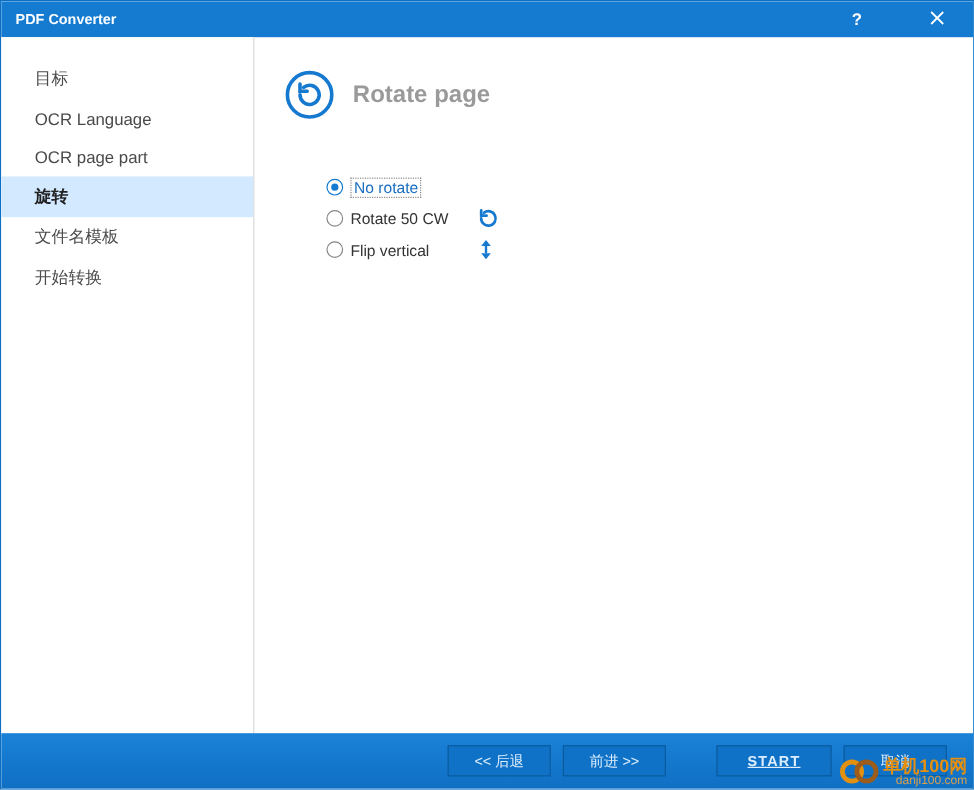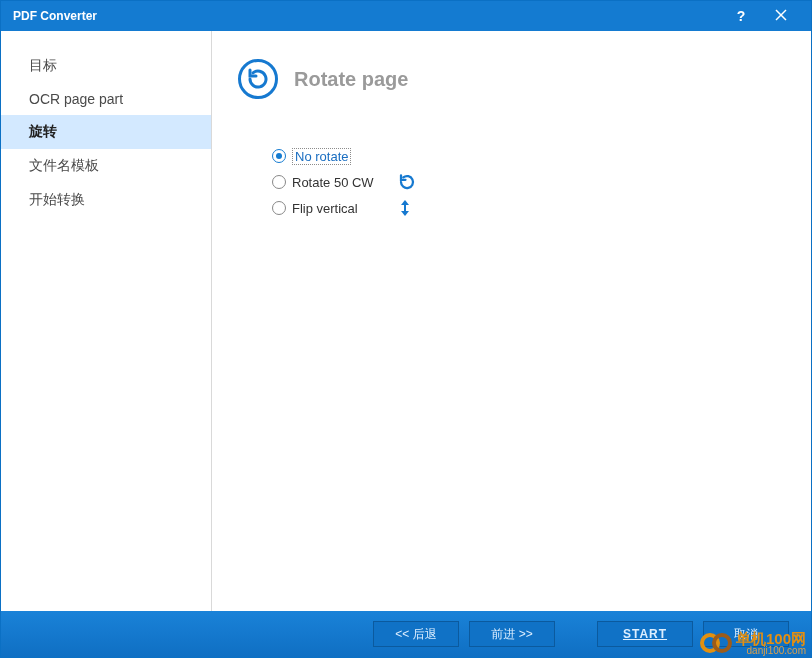--- a/index.html
+++ b/index.html
@@ -17,20 +17,21 @@
     
     .titlebar {
       height: 30px;
       background: #147bd1;
       color: #fff;
       display: flex;
       align-items: center;
       padding: 0 10px 0 12px;
       font-weight: bold;
       font-size: 12px;
+      gap: 27px;
     }
     .titlebar .spacer { flex: 1; }
     .titlebar .titlebar-btn {
       width: 40px;
       height: 30px;
       display: flex;
       align-items: center;
       justify-content: center;
       color: #fff;
       cursor: pointer;
@@ -198,20 +199,23 @@
   </span>
 </div>
 
 <div class="content">
 
   <div class="sidebar">
     <div class="sidebar-item">
       <span>目标</span>
     </div>
     <div class="sidebar-item">
+      <span>OCR Language</span>
+    </div>
+    <div class="sidebar-item">
       <span>OCR page part</span>
     </div>
     <div class="sidebar-item active">
       <span>旋转</span>
     </div>
     <div class="sidebar-item">
       <span>文件名模板</span>
     </div>
     <div class="sidebar-item">
       <span>开始转换</span>

